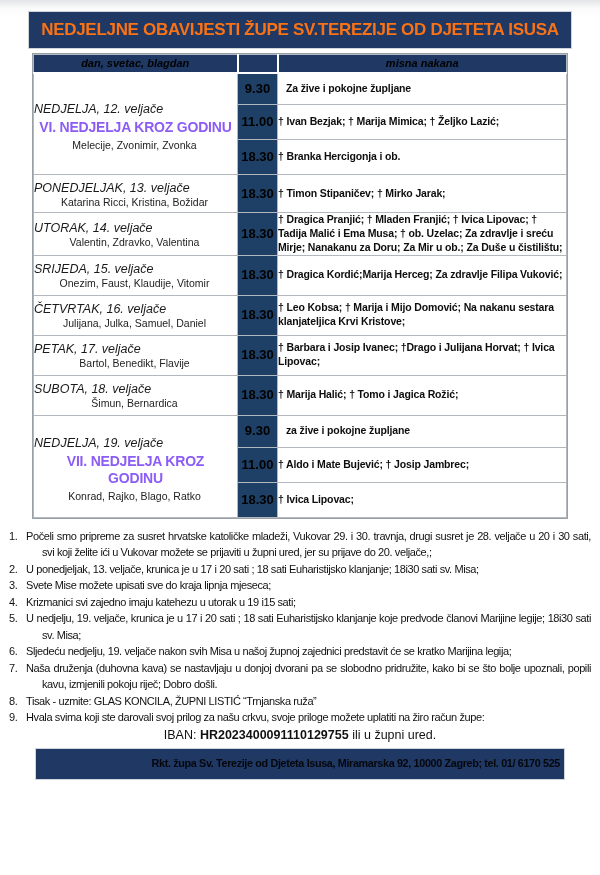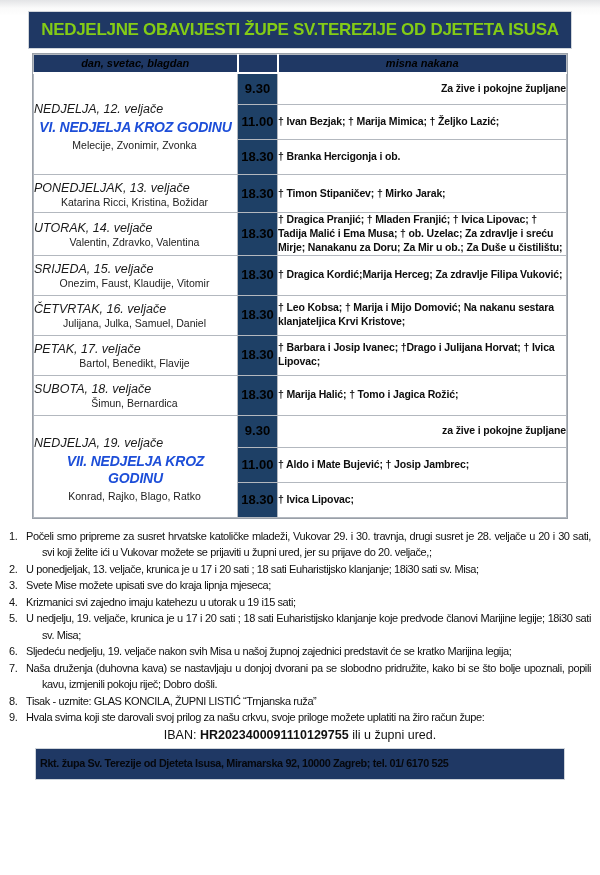--- a/index.html
+++ b/index.html
@@ -7,72 +7,72 @@
     width:600px;height:875px;overflow:hidden;position:relative;
     font-family:"Liberation Sans","DejaVu Sans",sans-serif;color:#111;
     background:linear-gradient(#e3e4e6 0,#fafafa 8px,#fff 16px);
   }
   *{box-sizing:border-box;}
 
   
   .title-bar{
     margin:11px 28px 4px 28px;height:38px;
     background:#1f3864;border:1px solid #cfd4da;
-    color:#84cc16;font-weight:bold;font-size:17px;letter-spacing:-0.3px;
+    color:#f97316;font-weight:bold;font-size:17px;letter-spacing:-0.3px;
     display:flex;align-items:center;justify-content:center;text-align:center;
   }
 
   
   .table-wrap{margin:0 32px;border:1px solid #9aa0a8;background:#fff;}
   table.schedule{border-collapse:collapse;width:100%;table-layout:fixed;border-radius:7px;}
   table.schedule td{border:1px solid #b3b8bf;padding:0;vertical-align:middle;}
   col.c-day{width:204px;} col.c-time{width:40px;} col.c-int{width:auto;}
 
   tr.subhead td{
     background:#1f3864;height:18px;color:#000;
     font-size:11px;font-weight:bold;font-style:italic;text-align:center;
     border:1px solid #b3b8bf;border-bottom:2px solid #fff;
   }
   tr.subhead td.shm{border-left:2px solid #fff;border-right:2px solid #fff;}
 
   td.day{padding:2px 5px 2px 3px;vertical-align:top;background:#fff;}
   .dayname{font-style:italic;font-size:12.5px;color:#1a1a1a;padding-top:3px;}
   .feast{
-    color:#1d4ed8;font-weight:bold;font-size:14px;letter-spacing:-0.2px;
-    text-align:center;margin:3px 0 1px 0;line-height:1.25;font-style:italic;
+    color:#8b5cf6;font-weight:bold;font-size:14px;letter-spacing:-0.2px;
+    text-align:center;margin:3px 0 1px 0;line-height:1.25;
   }
   .feast .narrow{display:inline-block;max-width:170px;}
   .saints{font-size:10.5px;color:#222;text-align:center;padding:1px 2px 2px 0;}
   td.day.sun{padding-top:4px;}
 
   td.time{
     background:#1e4066;border:2px solid #fff;
     color:#000;font-weight:bold;font-size:13px;line-height:1.5;
     text-align:center;word-break:break-all;padding:0 2px;
   }
   td.intent{
     font-weight:bold;font-size:10.5px;letter-spacing:-0.15px;line-height:1.32;
     color:#0d0d0d;padding:3px 8px 3px 13px;background:#fff;
   }
-  td.intent.center{text-align:right;padding-left:8px;}
+  td.intent.center{text-align:left;padding-left:8px;}
   tr.h32{height:32px;} tr.h35{height:35px;} tr.h38{height:38px;} tr.h40{height:40px;}
 
   
   .announcements{margin:9px 9px 0 9px;font-size:11px;letter-spacing:-0.4px;line-height:1.5;color:#111;}
   .item{display:flex;margin:0;}
   .item .num{flex:0 0 17px;}
   .item .txt{flex:1;text-align:justify;padding-left:16px;text-indent:-16px;}
 
   .iban-line{text-align:center;font-size:12.5px;margin:2px 0 6px 0;color:#111;}
   .iban-line .b{font-weight:bold;}
 
   
   .footer{
     margin:6px 35px 0 35px;background:#1f3864;border:1px solid #cfd4da;
-    padding:6px 4px 7px 4px;text-align:left;color:#05070c;
+    padding:6px 4px 7px 4px;text-align:right;color:#05070c;
   }
   .footer .f1,.footer .f2{
     font-weight:bold;font-size:10.8px;letter-spacing:-0.35px;white-space:nowrap;line-height:1.6;
   }
 </style>
 </head>
 <body>
 
 <div class="title-bar">NEDJELJNE OBAVIJESTI ŽUPE SV.TEREZIJE OD DJETETA ISUSA</div>
 

